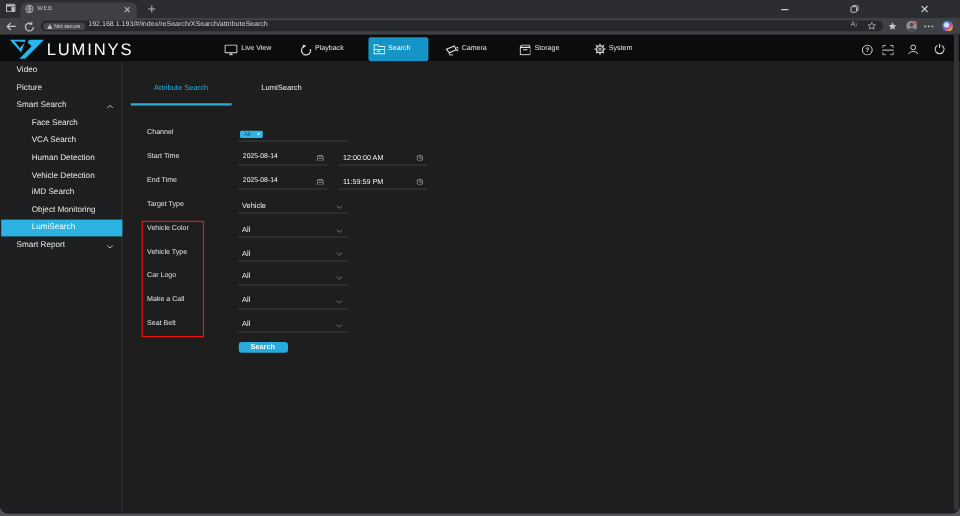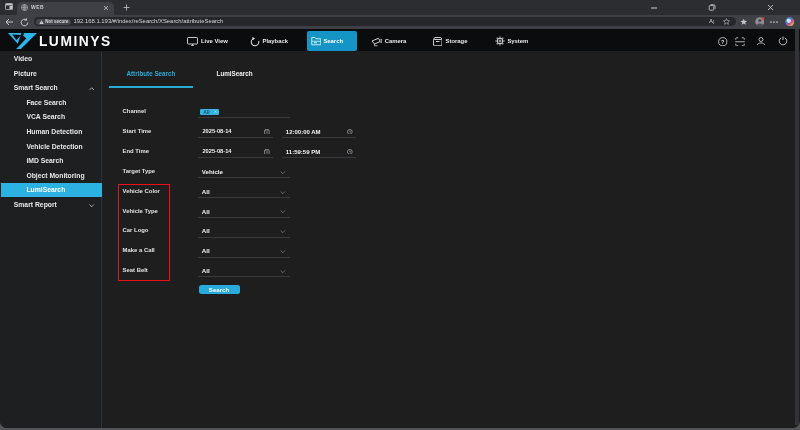--- a/index.html
+++ b/index.html
@@ -1,21 +1,21 @@
 <!DOCTYPE html>
 <html><head>
 <meta charset="utf-8">
 <style>
   * { margin:0; padding:0; box-sizing:border-box; }
   html,body { width:800px; height:430px; overflow:hidden; background:#53545a; }
   body { font-family:"Liberation Sans", sans-serif; }
   #win { position:absolute; left:0; top:0; width:800px; height:427.5px;
          border-radius:0 0 7px 7px; overflow:hidden; background:#1e1e1f; }
   .abs { position:absolute; }
-  .t { position:absolute; line-height:1; font-weight:700; white-space:pre; }
+  .t { position:absolute; line-height:1; font-weight:400; white-space:pre; }
   svg { display:block; }
 </style>
 </head>
 <body>
 <div id="win">
 
   <div class="abs" style="left:0;top:0;width:800px;height:14.5px;background:#2c2d31;"></div>
 
   <svg class="abs" style="left:4.8px;top:3.2px;" width="8" height="7.2" viewBox="0 0 8 7.2">
     <rect x="0.4" y="0.4" width="7.2" height="6.4" rx="1.2" fill="none" stroke="#c4c5c8" stroke-width="0.9"></rect>

